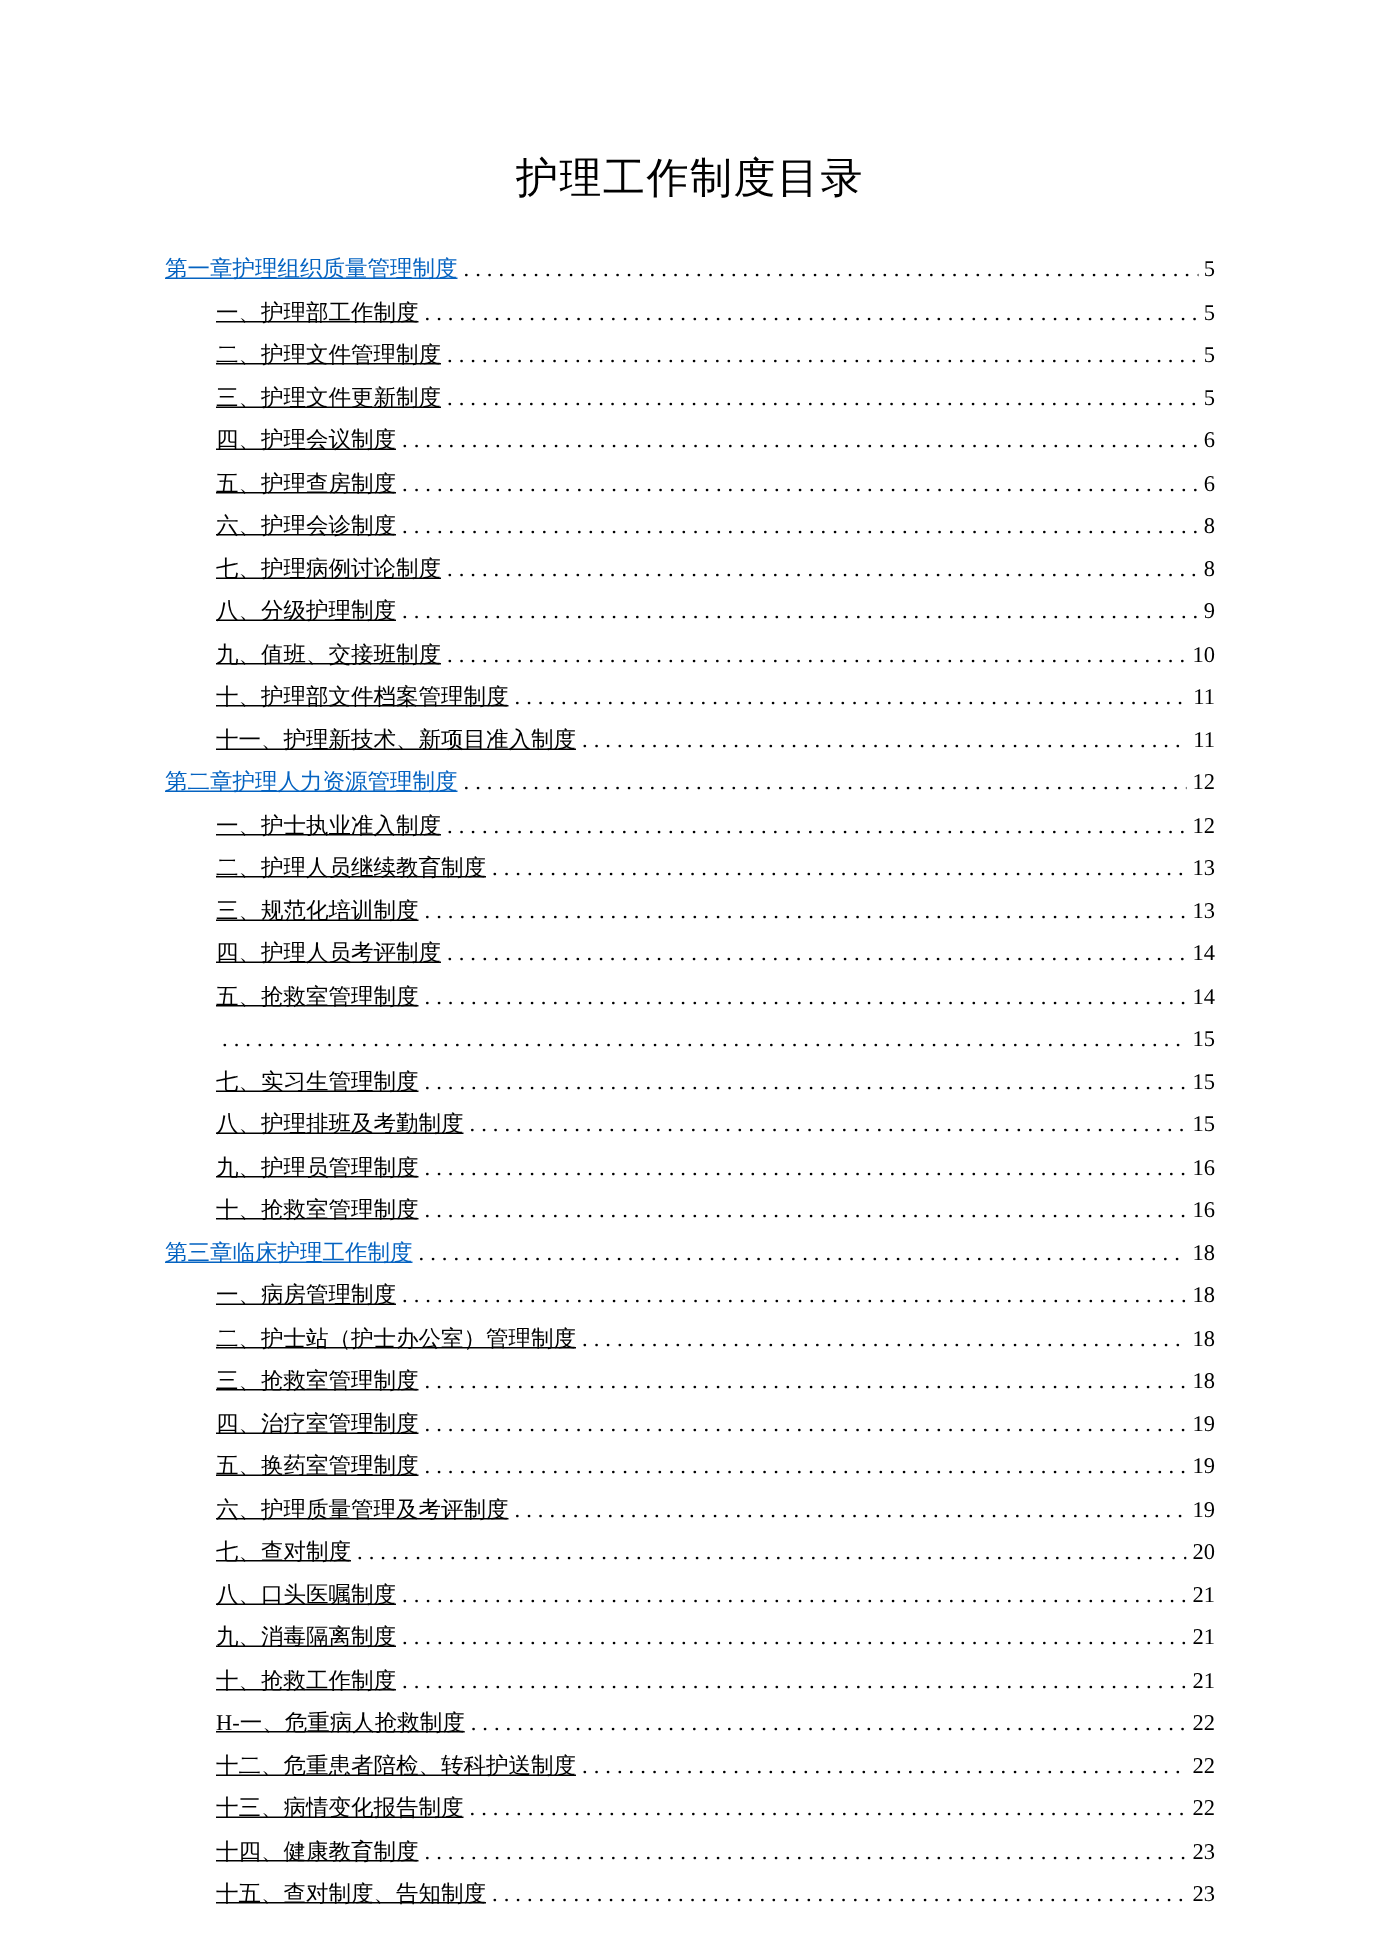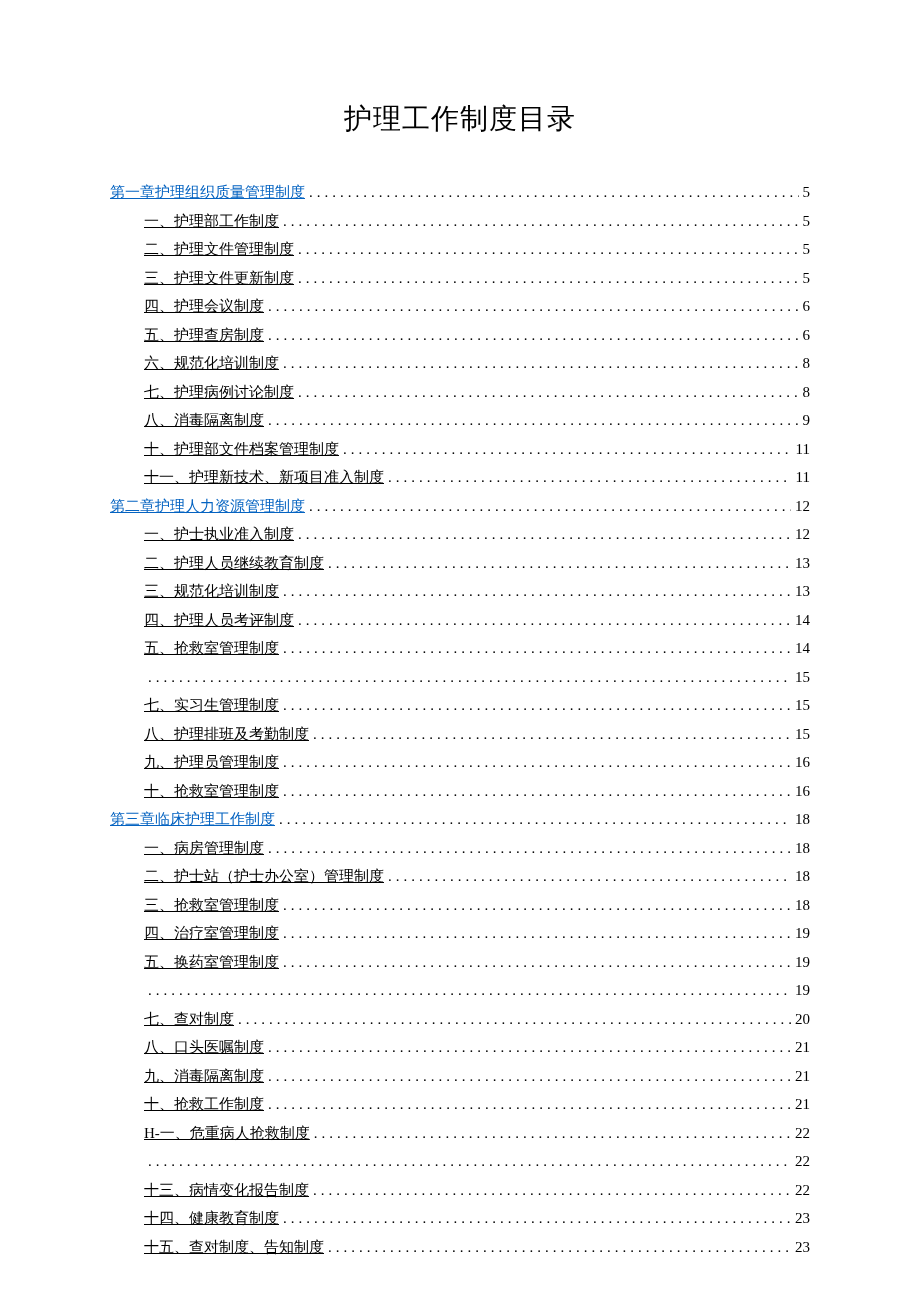--- a/index.html
+++ b/index.html
@@ -12,21 +12,21 @@
     width: 920px;
     min-height: 1301px;
     margin: 0 auto;
     padding: 100px 110px 80px 110px;
     box-sizing: border-box;
     background: #fff;
   }
   .title {
     text-align: center;
     font-size: 28px;
-    margin-bottom: 40px;
+    margin-bottom: 28px;
     letter-spacing: 1px;
   }
   .toc-line {
     display: flex;
     align-items: flex-start;
     font-size: 15px;
     line-height: 1.9;
     white-space: nowrap;
   }
   .toc-line.level2 {
@@ -84,33 +84,38 @@
         <span class="toc-label">四、护理会议制度</span>
         <span class="toc-dots"></span>
         <span class="toc-page">6</span>
       </div>
       <div class="toc-line level2">
         <span class="toc-label">五、护理查房制度</span>
         <span class="toc-dots"></span>
         <span class="toc-page">6</span>
       </div>
       <div class="toc-line level2">
-        <span class="toc-label">六、规范化培训制度</span>
+        <span class="toc-label">六、护理会诊制度</span>
         <span class="toc-dots"></span>
         <span class="toc-page">8</span>
       </div>
       <div class="toc-line level2">
         <span class="toc-label">七、护理病例讨论制度</span>
         <span class="toc-dots"></span>
         <span class="toc-page">8</span>
       </div>
       <div class="toc-line level2">
-        <span class="toc-label">八、消毒隔离制度</span>
+        <span class="toc-label">八、分级护理制度</span>
         <span class="toc-dots"></span>
         <span class="toc-page">9</span>
+      </div>
+      <div class="toc-line level2">
+        <span class="toc-label">九、值班、交接班制度</span>
+        <span class="toc-dots"></span>
+        <span class="toc-page">10</span>
       </div>
       <div class="toc-line level2">
         <span class="toc-label">十、护理部文件档案管理制度</span>
         <span class="toc-dots"></span>
         <span class="toc-page">11</span>
       </div>
       <div class="toc-line level2">
         <span class="toc-label">十一、护理新技术、新项目准入制度</span>
         <span class="toc-dots"></span>
         <span class="toc-page">11</span>
@@ -193,20 +198,21 @@
         <span class="toc-label">四、治疗室管理制度</span>
         <span class="toc-dots"></span>
         <span class="toc-page">19</span>
       </div>
       <div class="toc-line level2">
         <span class="toc-label">五、换药室管理制度</span>
         <span class="toc-dots"></span>
         <span class="toc-page">19</span>
       </div>
       <div class="toc-line level2">
+        <span class="toc-label">六、护理质量管理及考评制度</span>
         <span class="toc-dots"></span>
         <span class="toc-page">19</span>
       </div>
       <div class="toc-line level2">
         <span class="toc-label">七、查对制度</span>
         <span class="toc-dots"></span>
         <span class="toc-page">20</span>
       </div>
       <div class="toc-line level2">
         <span class="toc-label">八、口头医嘱制度</span>
@@ -222,20 +228,21 @@
         <span class="toc-label">十、抢救工作制度</span>
         <span class="toc-dots"></span>
         <span class="toc-page">21</span>
       </div>
       <div class="toc-line level2">
         <span class="toc-label">H-一、危重病人抢救制度</span>
         <span class="toc-dots"></span>
         <span class="toc-page">22</span>
       </div>
       <div class="toc-line level2">
+        <span class="toc-label">十二、危重患者陪检、转科护送制度</span>
         <span class="toc-dots"></span>
         <span class="toc-page">22</span>
       </div>
       <div class="toc-line level2">
         <span class="toc-label">十三、病情变化报告制度</span>
         <span class="toc-dots"></span>
         <span class="toc-page">22</span>
       </div>
       <div class="toc-line level2">
         <span class="toc-label">十四、健康教育制度</span>

